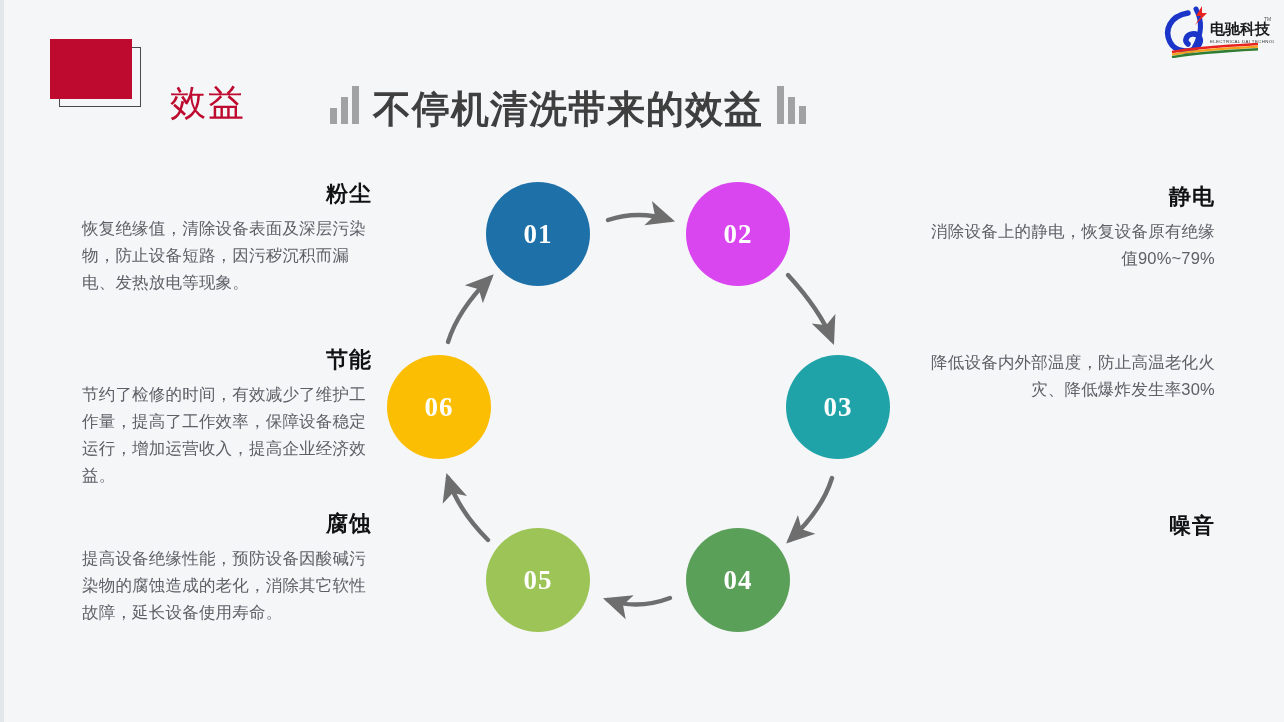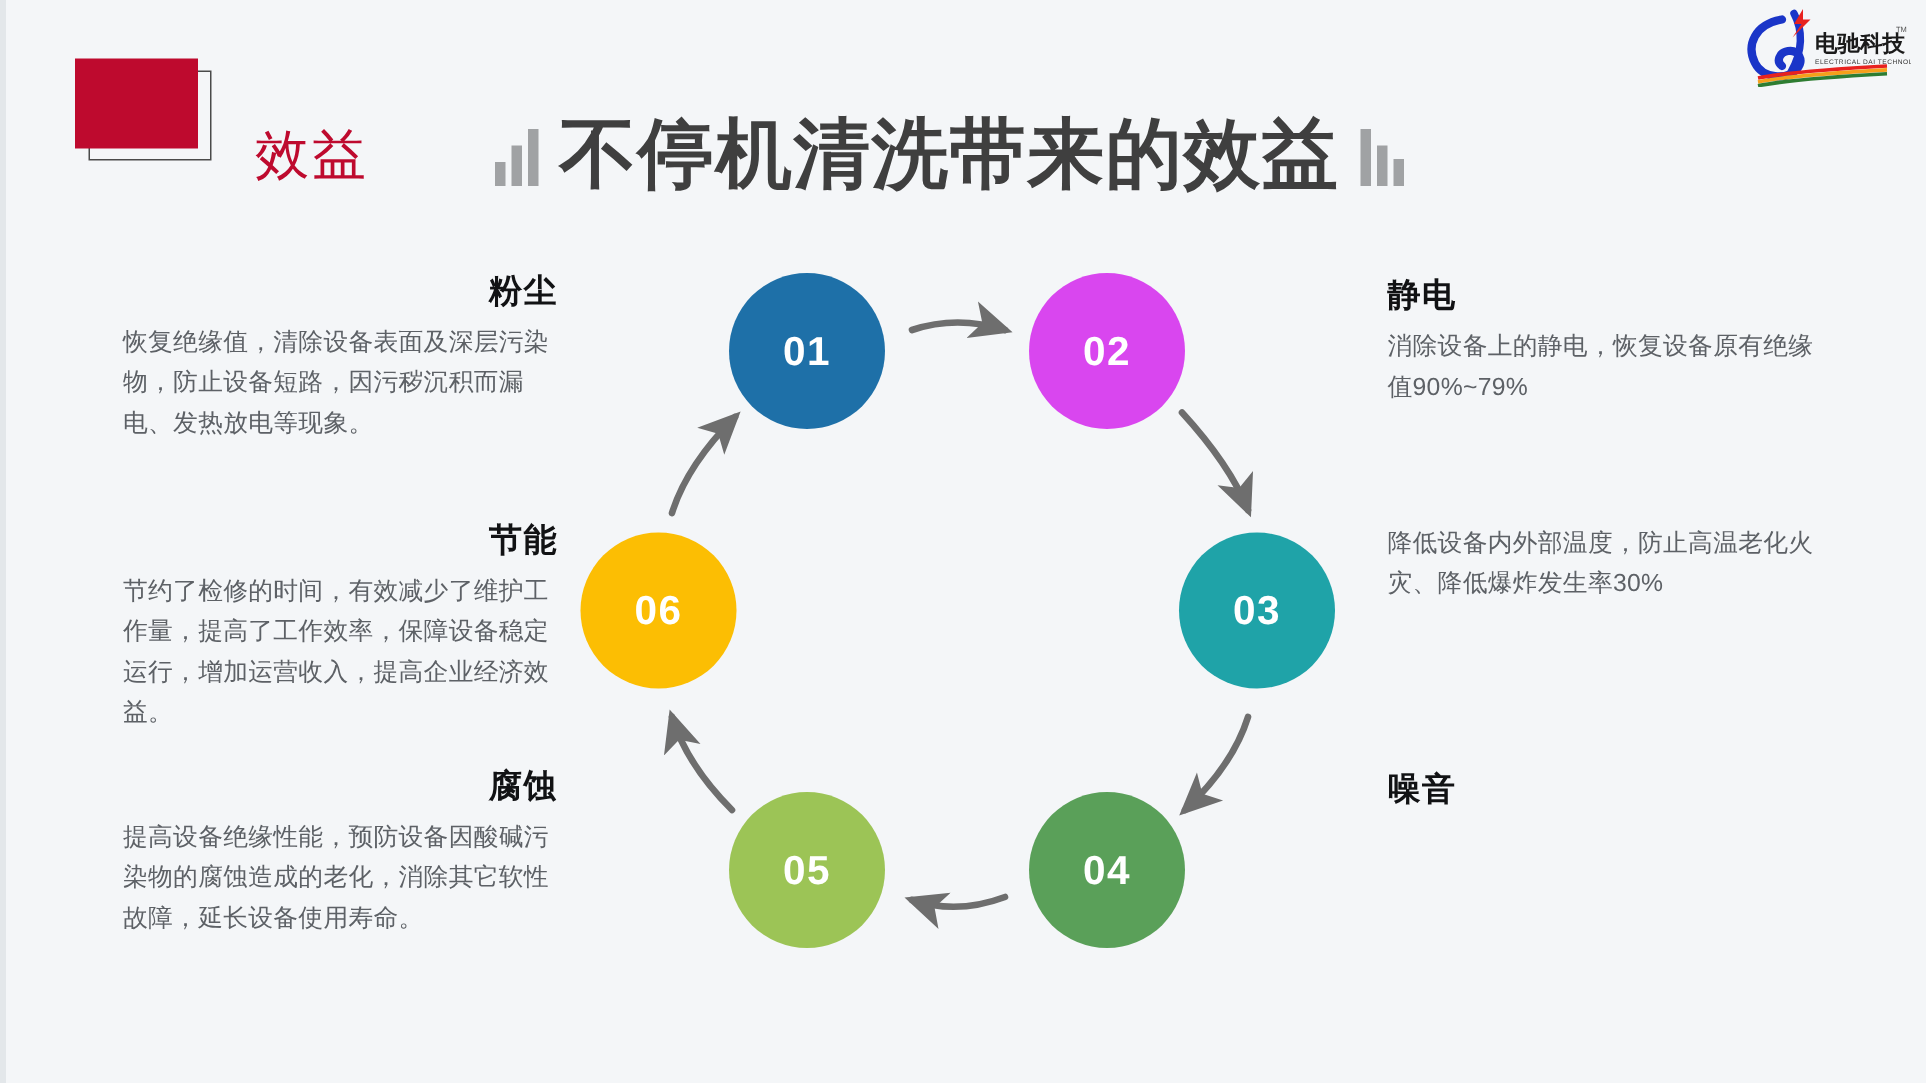--- a/index.html
+++ b/index.html
@@ -72,21 +72,21 @@
   }
   .bars i { display: block; width: 7px; background: #a0a2a4; }
   .bars-left i:nth-child(1) { height: 16px; }
   .bars-left i:nth-child(2) { height: 27px; }
   .bars-left i:nth-child(3) { height: 38px; }
   .bars-right i:nth-child(1) { height: 38px; }
   .bars-right i:nth-child(2) { height: 27px; }
   .bars-right i:nth-child(3) { height: 18px; }
 
   .main-title {
-    font-size: 51px;
+    font-size: 38px;
     font-weight: bold;
     color: #3f3f3f;
     letter-spacing: 1px;
     line-height: 1;
     white-space: nowrap;
     padding-bottom: 2px;
   }
 
   
   .logo {
@@ -106,31 +106,31 @@
     letter-spacing: 1px;
   }
   .block .b-body {
     font-size: 16.5px;
     color: #5d6166;
     line-height: 1.62;
     letter-spacing: 0.2px;
   }
   .block.left { text-align: left; left: 82px; }
   .block.left .b-title { text-align: right; }
-  .block.right { text-align: left; left: 925px; }
+  .block.right { text-align: right; left: 925px; }
 
   #blk-dust      { top: 181px; }
   #blk-energy    { top: 347px; }
   #blk-corrosion { top: 511px; }
   #blk-static    { top: 184px; }
   #blk-temp      { top: 349px; }
   #blk-noise     { top: 513px; }
 
   
-  .cycle { position: absolute; left: 370px; top: 160px; width: 560px; height: 520px; }
+  .cycle { position: absolute; left: 370px; top: 160px; width: 560px; height: 520px; font-family: Liberation Serif, serif; }
   .node {
     position: absolute;
     border-radius: 50%;
     display: flex;
     align-items: center;
     justify-content: center;
     color: #ffffff;
     font-size: 27px;
     font-weight: bold;
     letter-spacing: 1px;

